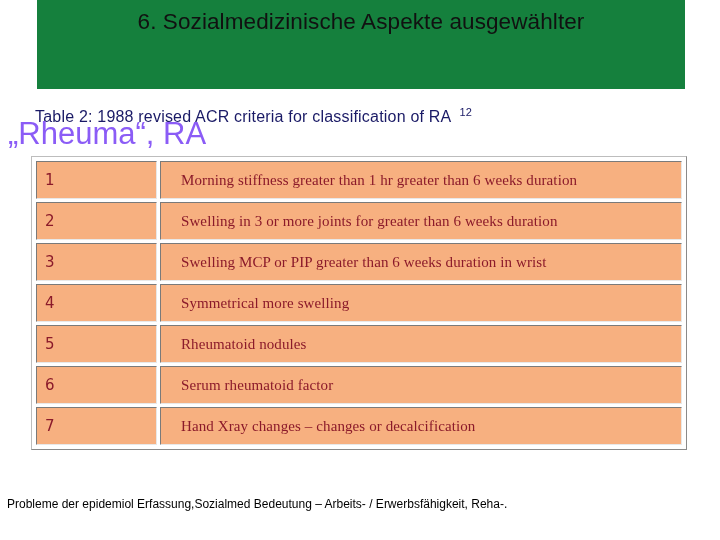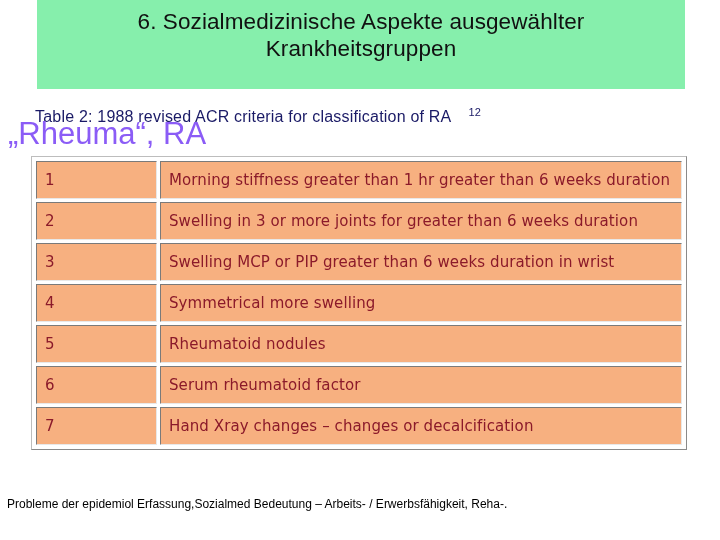--- a/index.html
+++ b/index.html
@@ -13,21 +13,21 @@
       position: relative;
       overflow: hidden;
       font-family: "Liberation Sans", sans-serif;
     }
     .title-box {
       position: absolute;
       left: 37px;
       top: 0;
       width: 648px;
       height: 89px;
-      background: #86efac;
+      background: #15803d;
       color: #111111;
       text-align: center;
       font-size: 22.5px;
       line-height: 27px;
       padding-top: 8px;
       box-sizing: border-box;
       letter-spacing: 0.1px;
     }
     .caption {
       position: absolute;
@@ -36,21 +36,21 @@
       font-size: 16px;
       color: #1a1a66;
       white-space: nowrap;
       letter-spacing: 0.2px;
     }
     .caption sup {
       font-size: 11px;
       position: relative;
       top: -2px;
       vertical-align: top;
-      margin-left: 17px;
+      margin-left: 8px;
     }
     .subtitle {
       position: absolute;
       left: 8px;
       top: 116px;
       font-size: 31px;
       color: #8b5cf6;
       white-space: nowrap;
       line-height: 36px;
     }
@@ -77,38 +77,38 @@
       font-size: 15px;
       padding: 0 0 0 8px;
       vertical-align: middle;
       font-family: "DejaVu Sans", sans-serif;
       letter-spacing: 0.1px;
     }
     .criteria-table td.num {
       width: 111px;
     }
     .criteria-table td.desc {
-      padding-left: 8px;
+      padding-left: 20px;
+      font-family: Liberation Serif, serif;
     }
     .footer {
       position: absolute;
       left: 7px;
       top: 495px;
       width: 710px;
       font-size: 12px;
       line-height: 19px;
       color: #000000;
     }
   </style>
 </head>
 <body>
 
 <div class="title-box">
   <div>6. Sozialmedizinische Aspekte ausgewählter</div>
-  <div>Krankheitsgruppen</div>
 </div>
 
 <div class="caption"><span>Table 2: 1988 revised ACR criteria for classification of RA</span><sup>12</sup></div>
 
 <div class="subtitle">„Rheuma“, RA</div>
 
 <table class="criteria-table">
   <tbody>
     <tr>
       <td class="num">1</td>

